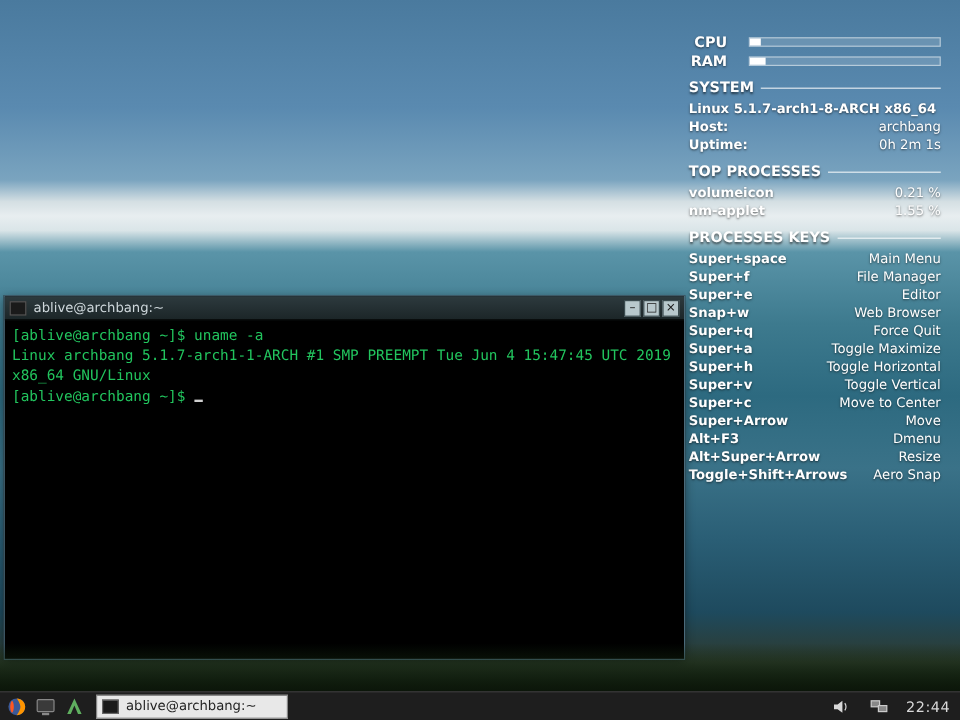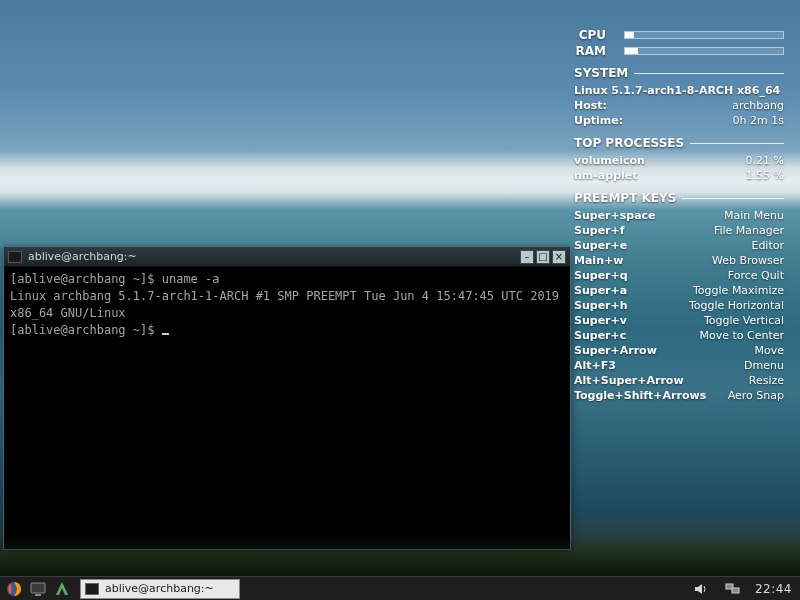--- a/index.html
+++ b/index.html
@@ -38,21 +38,21 @@
 }
 .titlebar {
   height: 20px; background: linear-gradient(to bottom, #2d3a3e 0%, #1c2628 100%);
   display: flex; align-items: center; padding: 0 4px;
   border-bottom: 1px solid #0a0f10;
 }
 .titlebar .t-icon { width: 14px; height: 12px; background: #1a1a1a; border: 1px solid #555; margin-right: 6px; }
 .titlebar .t-title { flex: 1; color: #cfd8dc; font-size: 11px; }
 .winbtn { width: 14px; height: 14px; background: #b8c8cc; border: 1px solid #3a4a4e; margin-left: 2px; display: flex; align-items: center; justify-content: center; font-size: 10px; color: #1a1a1a; cursor: pointer; }
 .term-body {
-  padding: 4px 6px; color: #a3a3a3;
+  padding: 4px 6px; color: #22c55e;
   font-family: "DejaVu Sans Mono", Menlo, Consolas, monospace;
   font-size: 12px; line-height: 17px; white-space: pre-wrap; word-break: break-all;
 }
 .cursor { display: inline-block; width: 7px; height: 2px; background: #d0d0d0; vertical-align: -1px; }
 
 
 .taskbar {
   position: absolute; left: 0; bottom: 0; width: 100%; height: 24px;
   background: #1e1e1e; border-top: 1px solid #3a3a3a;
   display: flex; align-items: center; padding: 0 4px;
@@ -118,38 +118,38 @@
         <span>volumeicon</span>
         <span>0.21 %</span>
       </div>
       <div class="info-row">
         <span>nm-applet</span>
         <span>1.55 %</span>
       </div>
     </div>
 
   <div class="section-hdr">
-    <span>PREEMPT KEYS</span>
+    <span>PROCESSES KEYS</span>
       <div class="line"></div>
   </div>
   <div id="shortcut-list">
       <div class="info-row">
         <span>Super+space</span>
         <span>Main Menu</span>
       </div>
       <div class="info-row">
         <span>Super+f</span>
         <span>File Manager</span>
       </div>
       <div class="info-row">
         <span>Super+e</span>
         <span>Editor</span>
       </div>
       <div class="info-row">
-        <span>Main+w</span>
+        <span>Snap+w</span>
         <span>Web Browser</span>
       </div>
       <div class="info-row">
         <span>Super+q</span>
         <span>Force Quit</span>
       </div>
       <div class="info-row">
         <span>Super+a</span>
         <span>Toggle Maximize</span>
       </div>

